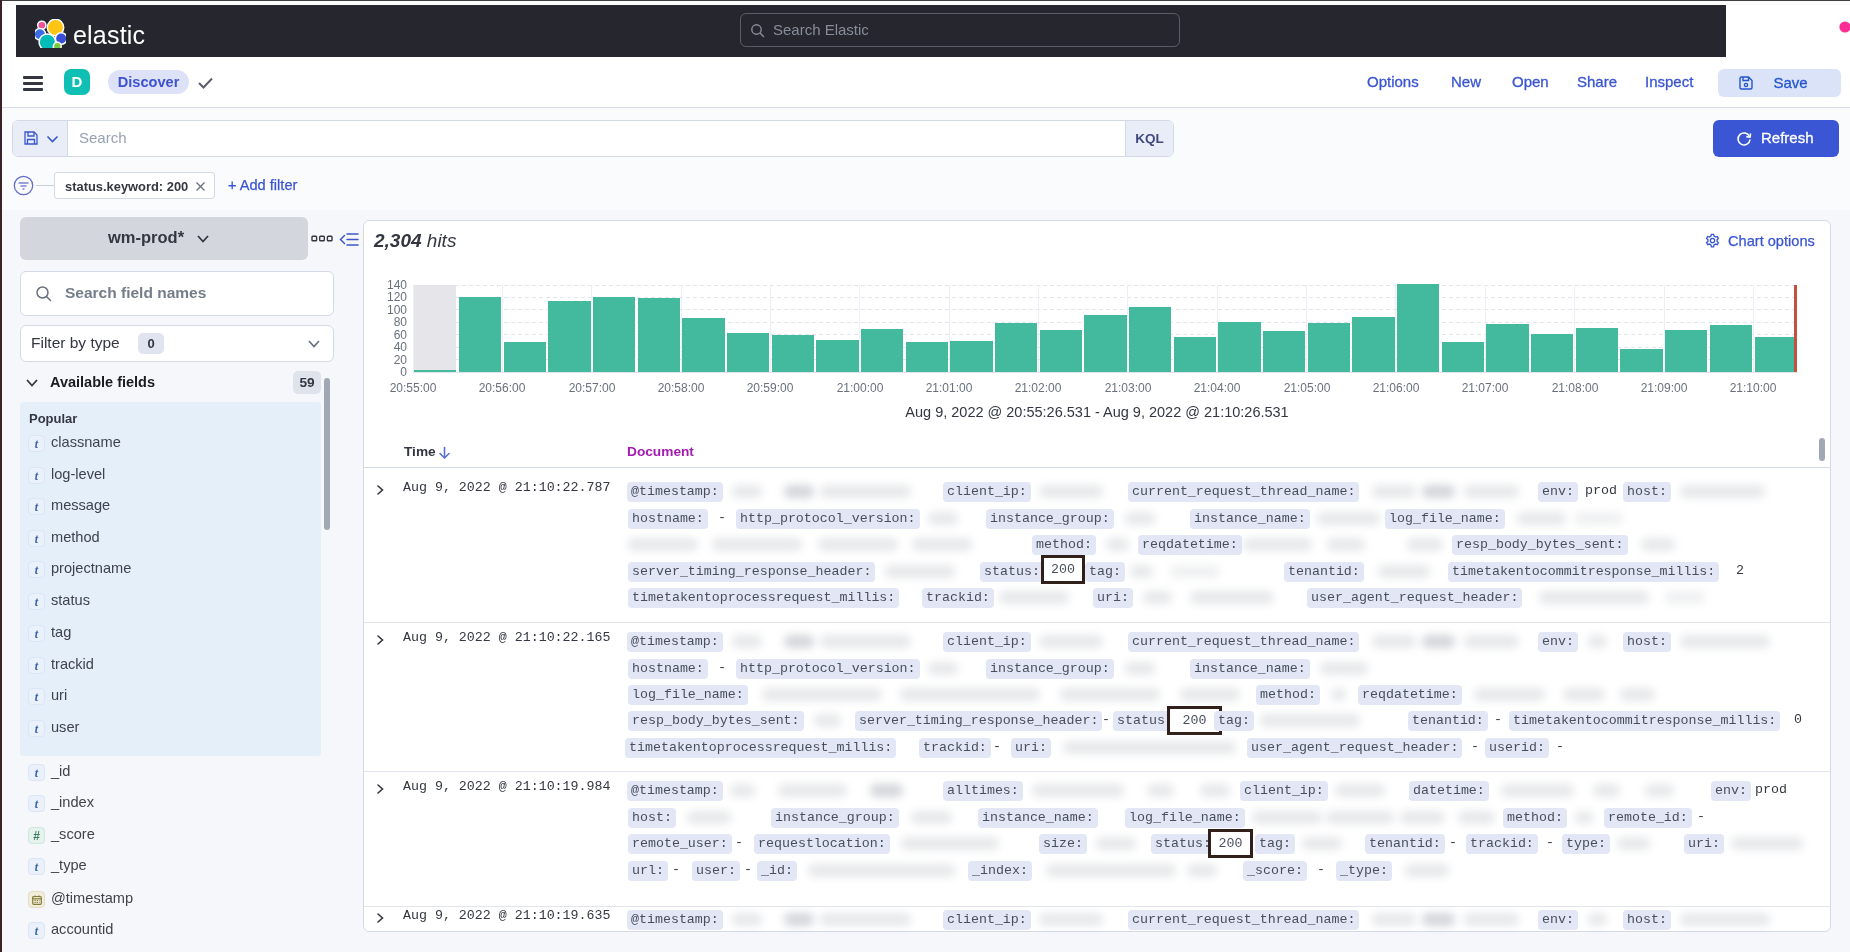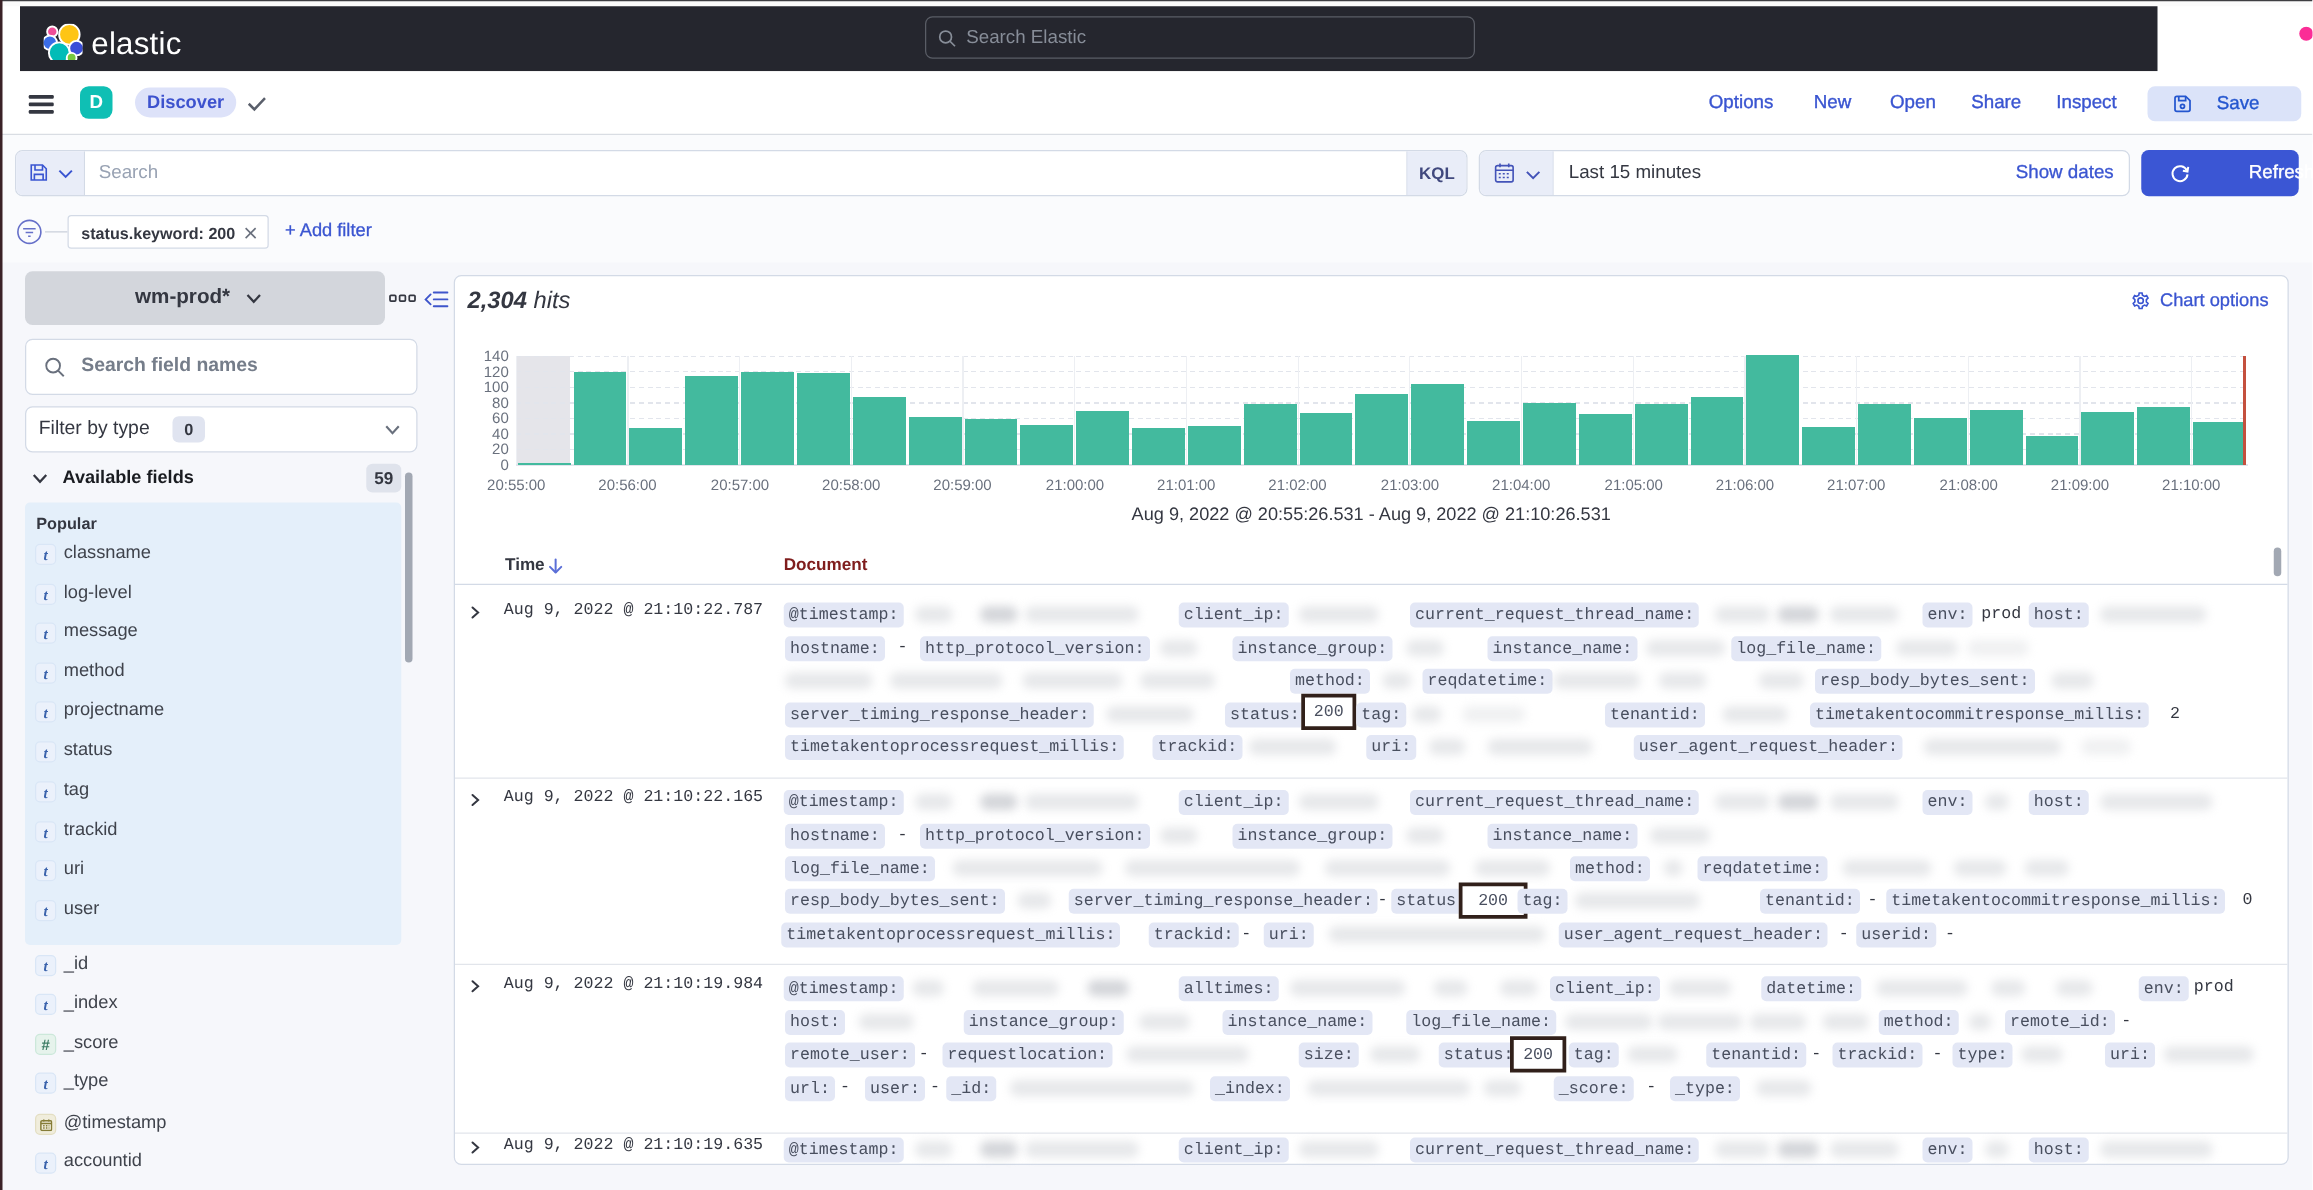--- a/index.html
+++ b/index.html
@@ -21,21 +21,21 @@
 #srow { position:absolute; left:0; top:108px; width:1850px; height:114px; background:#FAFBFD; }
 #qbar { position:absolute; left:12px; top:12px; width:1162px; height:37px; background:#fff; border:1px solid #D3DAE6; border-radius:6px; }
 #qbar .seg { position:absolute; left:0; top:0; width:55px; height:35px; background:#E9EDF8; border-right:1px solid #D3DAE6; border-radius:5px 0 0 5px; }
 #qbar .ph { position:absolute; left:66px; top:8px; font-size:15px; color:#98A2B3; }
 #qbar .kql { position:absolute; right:0; top:0; width:48px; height:35px; background:#E9EDF8; border-left:1px solid #D3DAE6; border-radius:0 5px 5px 0; color:#41497E; font-size:13.5px; font-weight:bold; text-align:center; line-height:35px; }
 #dpick { position:absolute; left:1183px; top:12px; width:521px; height:37px; background:#fff; border:1px solid #D3DAE6; border-radius:6px; }
 #dpick .seg { position:absolute; left:0; top:0; width:59px; height:35px; background:#E9EDF8; border-right:1px solid #D3DAE6; border-radius:5px 0 0 5px; }
 #dpick .lbl { position:absolute; left:71px; top:8px; font-size:15px; color:#343741; }
 #dpick .sd { position:absolute; right:12px; top:8px; font-size:15px; color:#3A55D1; -webkit-text-stroke:0.25px #3A55D1; }
 #refresh { position:absolute; left:1713px; top:12px; width:126px; height:37px; border-radius:6px; background:#3B56D4; color:#fff; font-size:15px; -webkit-text-stroke:0.3px #fff; }
-#refresh span { position:absolute; left:48px; top:9px;margin-left:38px; }
+#refresh span { position:absolute; left:48px; top:9px; }
 
 #fchip { position:absolute; left:54px; top:64px; width:161px; height:27px; background:#fff; border:1px solid #D3DAE6; border-radius:3px; font-size:12.9px; color:#343741; }
 #fchip b { position:absolute; left:10px; top:6px; font-weight:bold; }
 #addf { position:absolute; left:228px; top:69px; font-size:14.6px; color:#3A55D1; -webkit-text-stroke:0.25px #3A55D1; }
 
 #content { position:absolute; left:0; top:210px; width:1850px; height:742px; background:#F6F7FB; }
 
 #wmbtn { position:absolute; left:20px; top:217px; width:288px; height:43px; border-radius:6px; background:#D3D6DC; }
 #wmbtn span { position:absolute; left:88px; top:11px; font-size:16.5px; font-weight:bold; color:#343741; }
 #sfield { position:absolute; left:20px; top:271px; width:314px; height:45px; background:#fff; border:1px solid #D3DAE6; border-radius:6px; }
@@ -53,21 +53,21 @@
 .tokD { background:#F0EDDC; border:1px solid #E3DEC2; }
 .fname { position:absolute; font-size:14.6px; color:#3F434C; }
 #sscroll { position:absolute; left:324px; top:378px; width:6px; height:152px; border-radius:3px; background:#A2A8B3; }
 
 #panel { position:absolute; left:363px; top:220px; width:1468px; height:712px; background:#fff; border:1px solid #D3DAE6; border-radius:6px; }
 #hits { position:absolute; left:374px; top:230px; font-size:19px; color:#343741;font-style:italic; }
 #chopt { position:absolute; left:1728px; top:233px; font-size:14.6px; color:#3A55D1; -webkit-text-stroke:0.25px #3A55D1; }
 #caption { position:absolute; left:363px; top:404px; width:1468px; text-align:center; font-size:14.5px; color:#343741; }
 
 #thead-time { position:absolute; left:404px; top:444px; font-size:13.7px; font-weight:bold; color:#343741; }
-#thead-doc { position:absolute; left:627px; top:444px; font-size:13.7px; font-weight:bold; color:#7f1d1d; }
+#thead-doc { position:absolute; left:627px; top:444px; font-size:13.7px; font-weight:bold; color:#a21caf; }
 .hline { position:absolute; left:364px; width:1466px; height:1px; background:#E2E5EB; }
 #tscroll { position:absolute; left:1819px; top:438px; width:6px; height:23px; border-radius:3px; background:#A2A8B3; }
 
 .ts { position:absolute; font-family:"Liberation Mono", monospace; font-size:13.3px; color:#343741; white-space:pre; }
 .chev { position:absolute; }
 .pl { position:absolute; font-family:"Liberation Mono", monospace; font-size:13.3px; color:#494F5F; background:#E3E7F5; border-radius:4px; padding:1px 4px; white-space:pre; line-height:18px; }
 .tv { position:absolute; font-family:"Liberation Mono", monospace; font-size:13.3px; color:#343741; white-space:pre; line-height:18px; }
 .bl,.bd,.bf { position:absolute; height:13px; border-radius:6px; }
 .bl { background:#C9CCD1; opacity:0.45; filter:blur(4px); }
 .bd { background:#B5B8BF; opacity:0.58; filter:blur(4px); }
@@ -152,41 +152,20 @@
             <path d="M5 2 V6 H11 V2"></path>
             <path d="M4.5 14 V9.5 H11.5 V14"></path>
           </g>
         </svg>
       <svg style="position:absolute;left:33px;top:14px" width="13" height="9" viewBox="0 0 13 9">
           <path d="M1.5 1.5 L6.5 6.5 L11.5 1.5" fill="none" stroke="#3A55D1" stroke-width="1.6"></path>
         </svg>
     </div>
     <span class="ph">Search</span>
     <div class="kql">KQL</div>
-  </div>
-  <div id="dpick">
-    <div class="seg">
-      <svg style="position:absolute;left:11px;top:9px" width="17" height="17" viewBox="0 0 17 17">
-          <g fill="none" stroke="#4353B8" stroke-width="1.3">
-            <rect x="1.5" y="2.5" width="14" height="13" rx="1.5"></rect>
-            <line x1="1.5" y1="6.2" x2="15.5" y2="6.2"></line>
-            <line x1="5" y1="0.8" x2="5" y2="3.8"></line>
-            <line x1="12" y1="0.8" x2="12" y2="3.8"></line>
-            <g stroke-dasharray="1.6 1.6">
-              <line x1="4" y1="9" x2="13" y2="9"></line>
-              <line x1="4" y1="12" x2="13" y2="12"></line>
-            </g>
-          </g>
-        </svg>
-      <svg style="position:absolute;left:36px;top:15px" width="13" height="9" viewBox="0 0 13 9">
-          <path d="M1.5 1.5 L6.5 6.5 L11.5 1.5" fill="none" stroke="#4353B8" stroke-width="1.6"></path>
-        </svg>
-    </div>
-    <span class="lbl">Last 15 minutes</span>
-    <span class="sd">Show dates</span>
   </div>
   <div id="refresh">
     <svg style="position:absolute;left:22px;top:9px" width="18" height="18" viewBox="0 0 18 18">
         <path d="M14.5 7.5 A6 6 0 1 0 15 10.5" fill="none" stroke="#fff" stroke-width="1.6"></path>
         <path d="M15.6 4.5 L15 8.2 L11.3 7.6" fill="none" stroke="#fff" stroke-width="1.6"></path>
       </svg>
     <span>Refresh</span>
   </div>
   <svg style="position:absolute;left:13px;top:67px" width="21" height="21" viewBox="0 0 21 21">
       <g fill="none" stroke="#6670C9" stroke-width="1.3">

